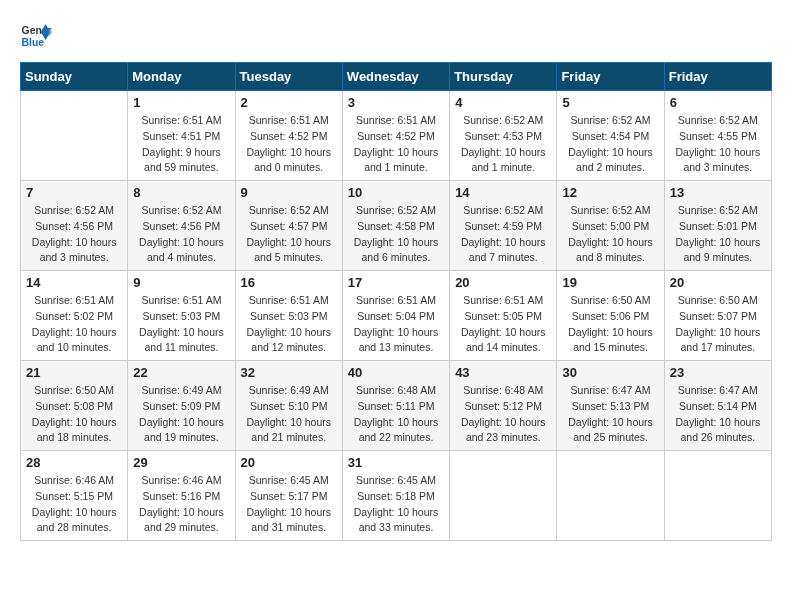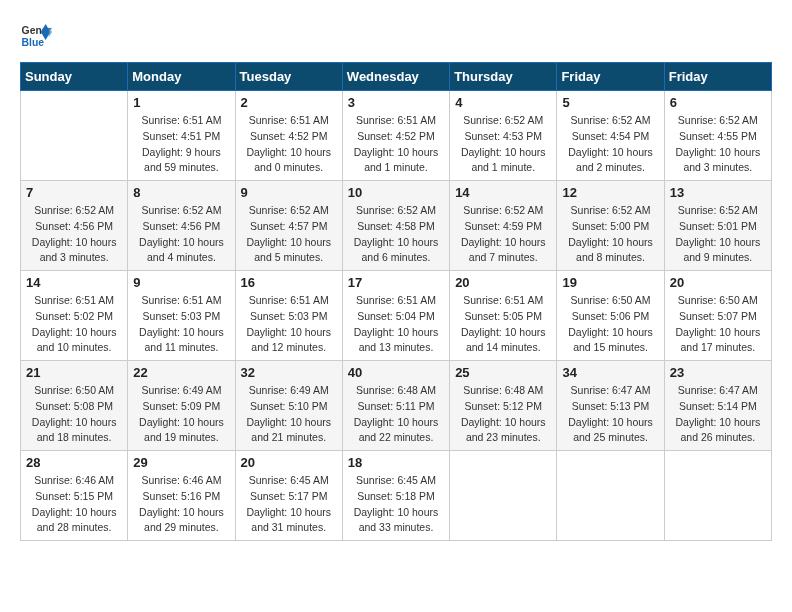--- a/index.html
+++ b/index.html
@@ -203,25 +203,25 @@
         </td>
         <td>
           <div class="day-number">32</div>
           <div class="day-info">Sunrise: 6:49 AM<br>Sunset: 5:10 PM<br>Daylight: 10 hours<br>and 21 minutes.</div>
         </td>
         <td>
           <div class="day-number">40</div>
           <div class="day-info">Sunrise: 6:48 AM<br>Sunset: 5:11 PM<br>Daylight: 10 hours<br>and 22 minutes.</div>
         </td>
         <td>
-          <div class="day-number">25</div>
+          <div class="day-number">43</div>
           <div class="day-info">Sunrise: 6:48 AM<br>Sunset: 5:12 PM<br>Daylight: 10 hours<br>and 23 minutes.</div>
         </td>
         <td>
-          <div class="day-number">34</div>
+          <div class="day-number">30</div>
           <div class="day-info">Sunrise: 6:47 AM<br>Sunset: 5:13 PM<br>Daylight: 10 hours<br>and 25 minutes.</div>
         </td>
         <td>
           <div class="day-number">23</div>
           <div class="day-info">Sunrise: 6:47 AM<br>Sunset: 5:14 PM<br>Daylight: 10 hours<br>and 26 minutes.</div>
         </td>
       </tr>
       <tr>
         <td>
           <div class="day-number">28</div>
@@ -229,21 +229,21 @@
         </td>
         <td>
           <div class="day-number">29</div>
           <div class="day-info">Sunrise: 6:46 AM<br>Sunset: 5:16 PM<br>Daylight: 10 hours<br>and 29 minutes.</div>
         </td>
         <td>
           <div class="day-number">20</div>
           <div class="day-info">Sunrise: 6:45 AM<br>Sunset: 5:17 PM<br>Daylight: 10 hours<br>and 31 minutes.</div>
         </td>
         <td>
-          <div class="day-number">18</div>
+          <div class="day-number">31</div>
           <div class="day-info">Sunrise: 6:45 AM<br>Sunset: 5:18 PM<br>Daylight: 10 hours<br>and 33 minutes.</div>
         </td>
         <td class="empty-cell"></td>
         <td class="empty-cell"></td>
         <td class="empty-cell"></td>
       </tr>
     </tbody>
 </table>
 
 </body></html>

